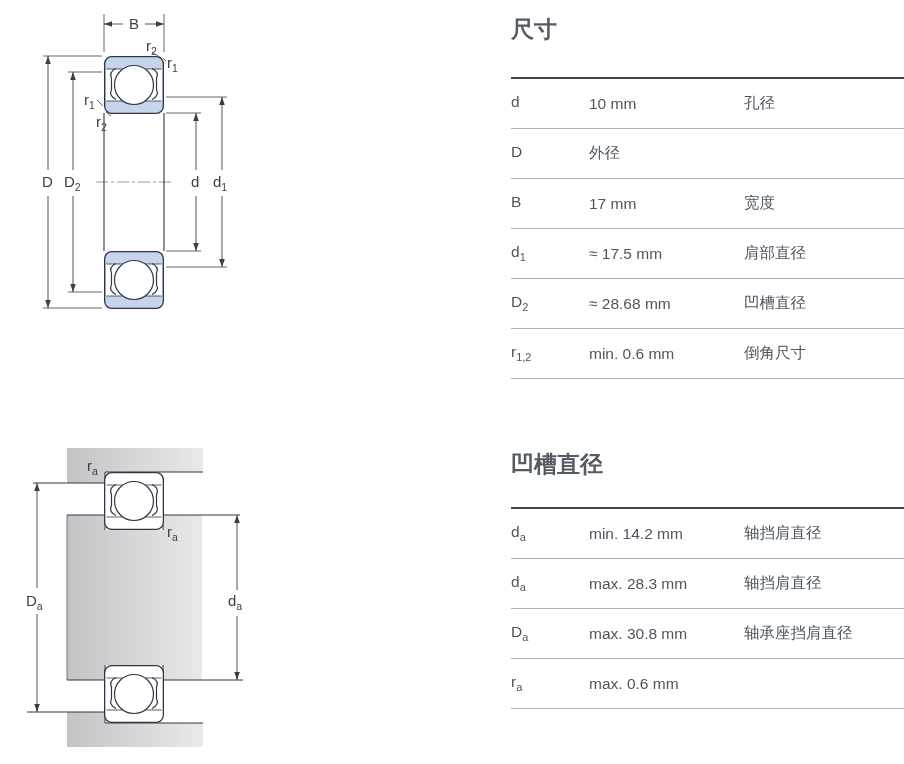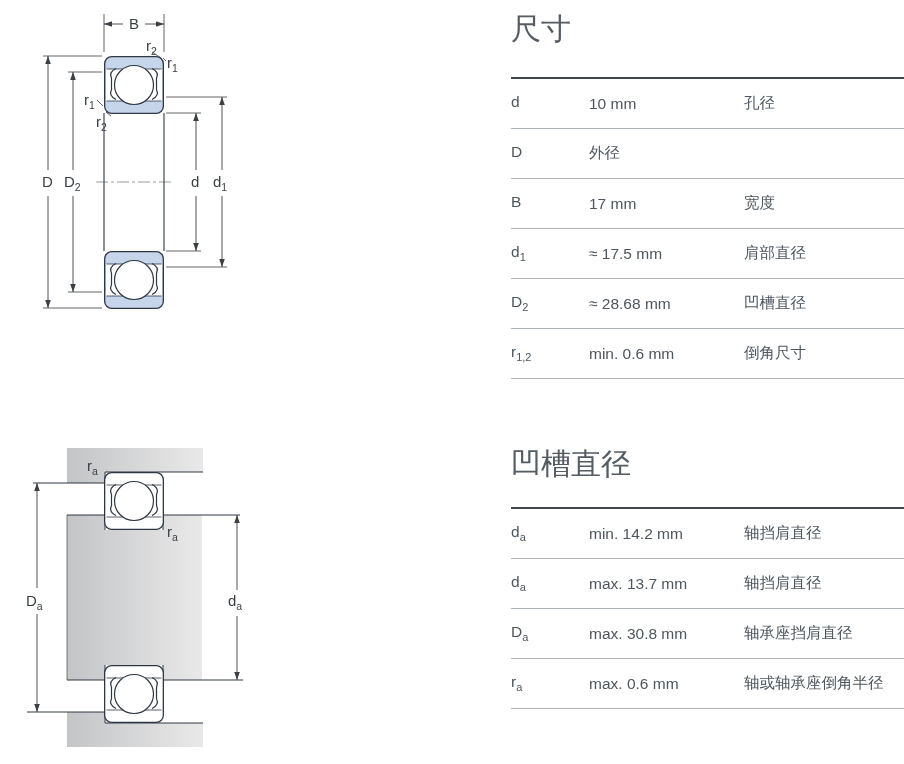--- a/index.html
+++ b/index.html
@@ -26,21 +26,21 @@
   .cl   { stroke:#7d828a; stroke-width:.8; stroke-dasharray:12 3 3 3; }
   .mline{ stroke:var(--line-dark,#2e3744); stroke-width:1; }
   .mthin{ stroke:#555a60; stroke-width:.8; }
   .lbl  { font-size:15px; fill:var(--label-color,#3a3f45); }
   .lbl .s { font-size:10.5px; }
 
   
   .spec-table { position:absolute; width:393px; color:var(--text-main,#4d565f); }
   .table-top    { left:511px; top:13px; }
   .table-bottom { left:511px; top:448px; }
-  .tbl-title { font-size:30px; line-height:32px; color:var(--title-color,#535b63); font-weight:400; }
+  .tbl-title { font-size:23px; line-height:32px; color:var(--title-color,#535b63); font-weight:700; }
   .table-top    .tbl-rows { margin-top:32px; }
   .table-bottom .tbl-rows { margin-top:27px; }
   .tbl-rows { border-top:2px solid var(--border-strong,#40474e); }
   .trow { display:flex; align-items:center; height:49px;
           border-bottom:1px solid var(--border-light,#aeb3b7); font-size:15.5px; }
   .c-sym  { width:78px;  flex:none; }
   .c-val  { width:155px; flex:none; }
   .c-desc { flex:1; }
   .c-sym sub { font-size:11px; }
 </style>
@@ -228,29 +228,28 @@
   <section class="spec-table table-bottom">
     <div class="tbl-title">凹槽直径</div>
     <div class="tbl-rows">
       <div class="trow">
         <span class="c-sym"><span>d</span><sub>a</sub></span>
         <span class="c-val">min. 14.2 mm</span>
         <span class="c-desc">轴挡肩直径</span>
       </div>
       <div class="trow">
         <span class="c-sym"><span>d</span><sub>a</sub></span>
-        <span class="c-val">max. 13.7 mm</span>
+        <span class="c-val">max. 28.3 mm</span>
         <span class="c-desc">轴挡肩直径</span>
       </div>
       <div class="trow">
         <span class="c-sym"><span>D</span><sub>a</sub></span>
         <span class="c-val">max. 30.8 mm</span>
         <span class="c-desc">轴承座挡肩直径</span>
       </div>
       <div class="trow">
         <span class="c-sym"><span>r</span><sub>a</sub></span>
         <span class="c-val">max. 0.6 mm</span>
-        <span class="c-desc">轴或轴承座倒角半径</span>
       </div>
     </div>
   </section>
 
 </div>
 
 </body></html>

